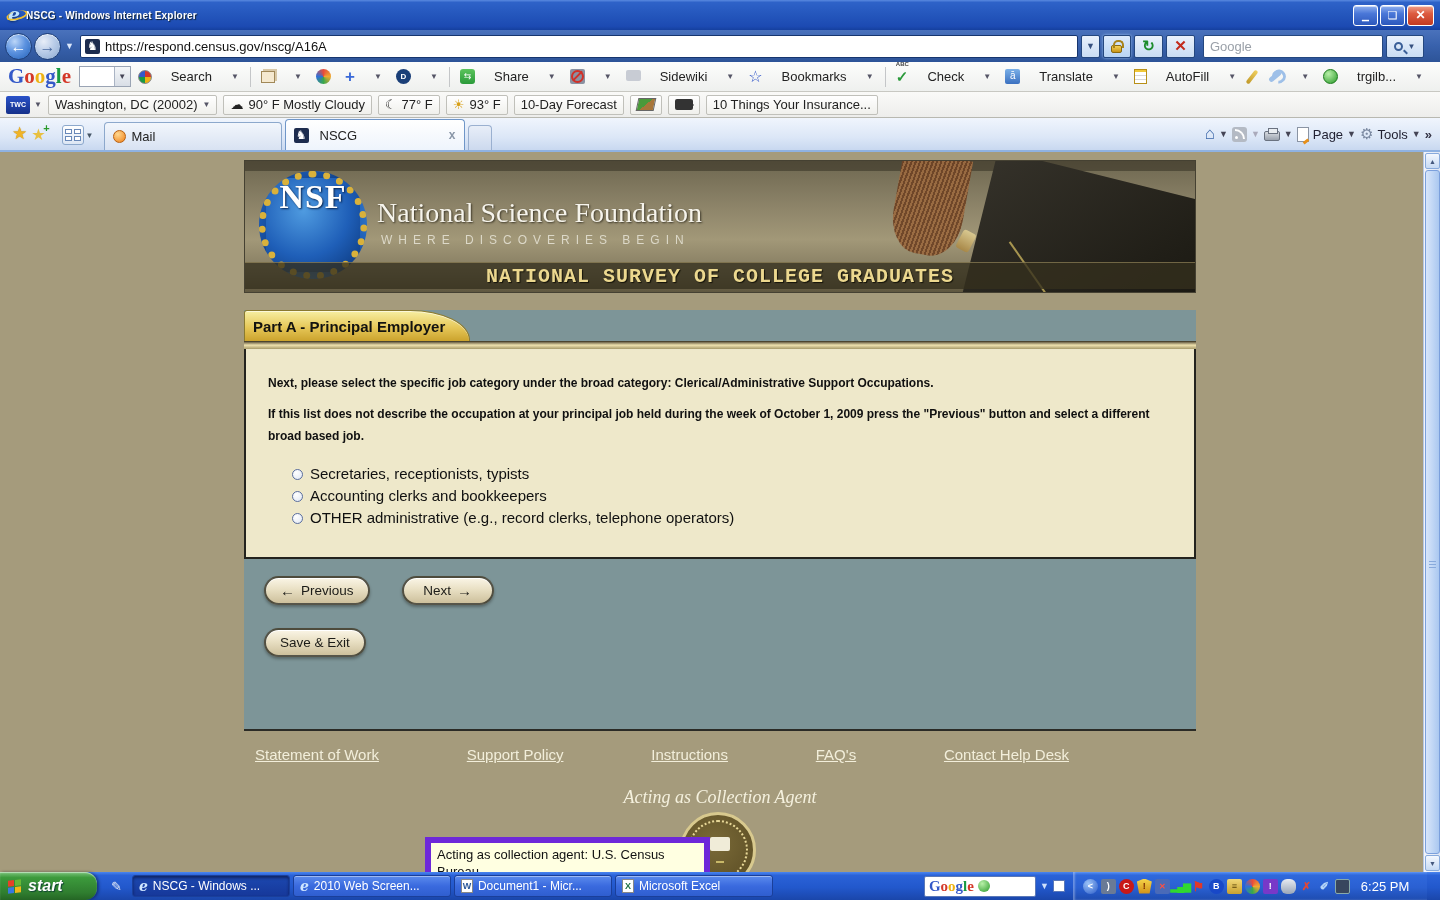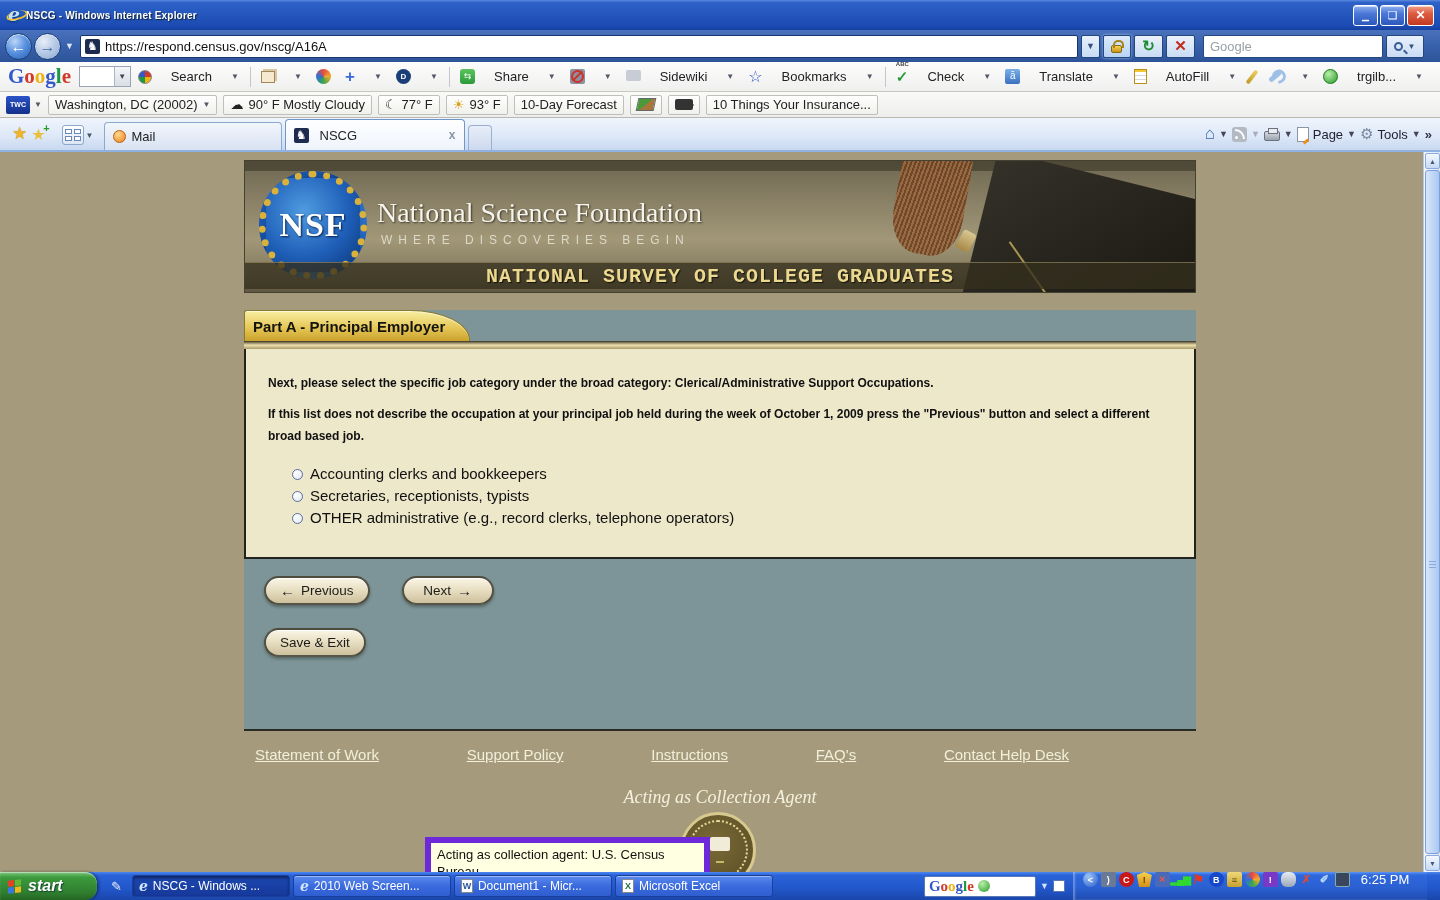--- a/index.html
+++ b/index.html
@@ -125,21 +125,21 @@
   .banner { position:relative; height:133px; border:1px solid #454132; overflow:hidden;
     background:linear-gradient(180deg,#6e6750 0%,#8d8469 35%,#a29878 60%,#837a5f 85%,#5f573f 100%); }
   .banner::before { content:""; position:absolute; top:0; left:0; right:0; height:10px; background:rgba(40,36,24,.45); }
   .cap { position:absolute; right:-40px; top:18px; width:260px; height:160px; background:linear-gradient(135deg,#35322a 0%,#201e17 60%,#14120c 100%); transform:rotate(14deg); border-radius:4px; }
   .tassel { position:absolute; right:230px; top:-6px; width:70px; height:100px; transform:rotate(10deg);
     background:repeating-linear-gradient(100deg,#9a6a40 0 2px,#6e4426 2px 4px); border-radius:0 0 40% 40%; opacity:.95;}
   .tasselhead { position:absolute; right:222px; top:70px; width:14px; height:20px; background:linear-gradient(180deg,#d8c890,#a88848); border-radius:3px; transform:rotate(28deg); }
   .cord { position:absolute; right:150px; top:70px; width:2px; height:120px; background:#c7b25c; transform:rotate(-35deg); opacity:.8;}
   .nsflogo { position:absolute; left:14px; top:10px; width:108px; height:108px; border-radius:50%;
     background:radial-gradient(circle at 40% 35%,#4f9be0 0%,#1f5fb8 55%,#0a3578 100%);
-    border:7px dotted #d9b13b; display:flex; align-items:center; justify-content:center; }
+    border:7px dotted #d9b13b; display:flex; justify-content:center; }
   .nsflogo span { font-family:"Liberation Serif",serif; font-weight:bold; font-size:34px; color:#fff; text-shadow:1px 1px 2px #05204a; letter-spacing:1px;}
   .orgname { position:absolute; left:132px; top:36px; font-family:"Liberation Serif",serif; font-size:28px; color:#f6f4ec; text-shadow:1px 1px 2px #3a3526; }
   .tagline { position:absolute; left:136px; top:72px; font-size:12px; letter-spacing:6px; color:#dcd8c8; }
   .surveyband { position:absolute; left:0; right:0; bottom:3px; height:27px; background:rgba(52,47,30,.78); border-top:1px solid rgba(210,190,130,.4); display:flex; align-items:center; justify-content:center; }
   .surveyband span { font-family:Liberation Mono, monospace; font-weight:bold; font-size:20px; color:#ecd88f; letter-spacing:1px; text-shadow:1px 1px 1px #141208;}
 
   .panel { margin-top:0; background:#7d9598; border-bottom:2px solid #2b2b26; padding-bottom:72px; position:relative; }
   .parttab { margin-top:17px; width:226px; height:31px; background:linear-gradient(180deg,#f7efa2 0%,#e6c758 55%,#cba32d 100%);
     border:1px solid #8a7a30; border-bottom:none; border-radius:3px 60px 0 0 / 3px 30px 0 0; box-shadow:inset 0 1px 0 rgba(255,255,255,.6); }
   .parttab span { display:block; padding:7px 0 0 8px; font-weight:bold; font-size:15px; color:#131310; }
@@ -189,21 +189,21 @@
   .tbic-e { font-family:"DejaVu Serif",serif; font-style:italic; font-weight:bold; color:#cfe6ff; font-size:14px; }
   .tbic-doc { width:12px; height:14px; background:#fff; border:1px solid #888; color:#2b579a; font-size:9px; font-weight:bold; text-align:center; line-height:13px; flex:none;}
   .tbic-doc.xl { color:#1e7145; }
   .gd-box { margin-left:148px; width:112px; height:21px; background:#fff; border:1px solid #5a78b8; border-radius:2px; display:flex; align-items:center; padding:0 4px; gap:4px;}
   .gd-logo { font-family:"Liberation Serif",serif; font-weight:bold; font-size:15px; }
   .gd-logo span:nth-child(1){color:#3459c8;} .gd-logo span:nth-child(2){color:#d43828;} .gd-logo span:nth-child(3){color:#eeb211;}
   .gd-logo span:nth-child(4){color:#3459c8;} .gd-logo span:nth-child(5){color:#199a43;} .gd-logo span:nth-child(6){color:#d43828;}
   .gd-orb { width:12px; height:12px; border-radius:50%; background:radial-gradient(circle at 35% 30%,#b8f0a8,#2a9a2a); }
   .gd-chev { color:#cfe0fa; font-size:9px; margin:0 4px; }
   .gd-sq { width:12px; height:12px; background:#fff; border:1px solid #5a78b8; }
-  .tray { margin-left:8px; height:28px; display:flex; gap:3px; padding:0 8px 0 10px;
+  .tray { margin-left:8px; height:28px; display:flex; align-items:center; gap:3px; padding:0 8px 0 10px;
     background:linear-gradient(180deg,#4f8af2 0%,#2f68dc 12%,#2a60d2 55%,#1e4cb0 100%); box-shadow:inset 2px 0 2px rgba(255,255,255,.3); }
   .ti { width:15px; height:15px; border-radius:2px; display:inline-flex; align-items:center; justify-content:center; font-size:9px; font-weight:bold; color:#fff; flex:none;}
   .ti.t1{ border-radius:50%; background:radial-gradient(circle at 35% 30%,#9cc4f8,#2a5ac8);} .ti.t1::after{content:"<";}
   .ti.t2{ background:#6a7a96;} .ti.t2::after{content:")";}
   .ti.t3{ background:#c81818; border-radius:50%;} .ti.t3::after{content:"C";}
   .ti.t4{ background:linear-gradient(180deg,#f6d448,#d09018); clip-path:polygon(50% 0,100% 20%,85% 100%,15% 100%,0 20%); color:#7a2a00;} .ti.t4::after{content:"!";}
   .ti.t5{ background:#4a6ab8;} .ti.t5::after{content:"\2715"; color:#ff5040; font-size:8px;}
   .ti.t6{ background:transparent; color:#30d830; font-size:10px;} .ti.t6::after{content:"\2582\2584\2586"; letter-spacing:-1px;}
   .ti.t7{ background:transparent; color:#e03828; font-size:13px;} .ti.t7::after{content:"\2691";}
   .ti.t8{ border-radius:50%; background:#1848c8;} .ti.t8::after{content:"B";}
@@ -420,25 +420,25 @@
       <div class="parttab">
           <span>Part A - Principal Employer</span>
         </div>
       <div class="goldstrip"></div>
       <div class="qbox">
         <p>Next, please select the specific job category under the broad category: Clerical/Administrative Support Occupations.</p>
         <p>If this list does not describe the occupation at your principal job held during the week of October 1, 2009 press the "Previous" button and select a different broad based job.</p>
         <div class="opts">
           <div class="opt">
               <span class="radio"></span>
-              <span>Accounting clerks and bookkeepers</span>
+              <span>Secretaries, receptionists, typists</span>
             </div>
           <div class="opt">
               <span class="radio"></span>
-              <span>Secretaries, receptionists, typists</span>
+              <span>Accounting clerks and bookkeepers</span>
             </div>
           <div class="opt">
               <span class="radio"></span>
               <span>OTHER administrative (e.g., record clerks, telephone operators)</span>
             </div>
         </div>
       </div>
       <div class="btnrow">
         <button class="pbtn">
             <span class="arr">←</span>

